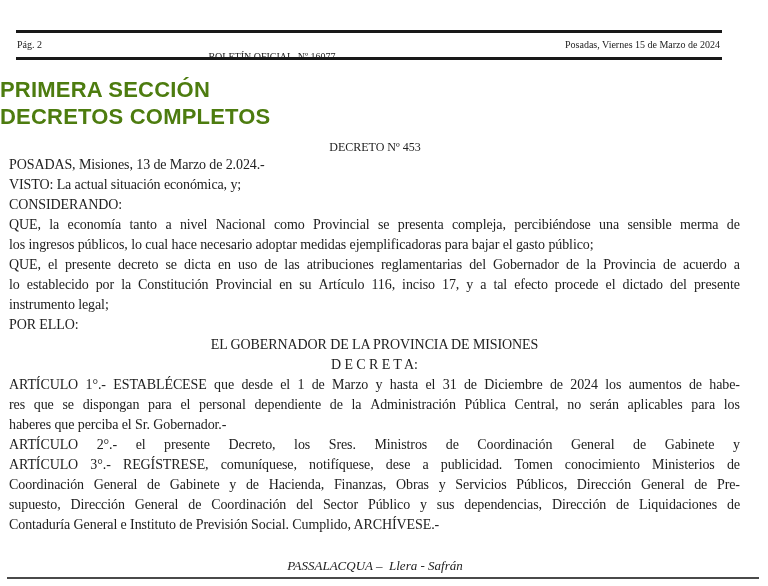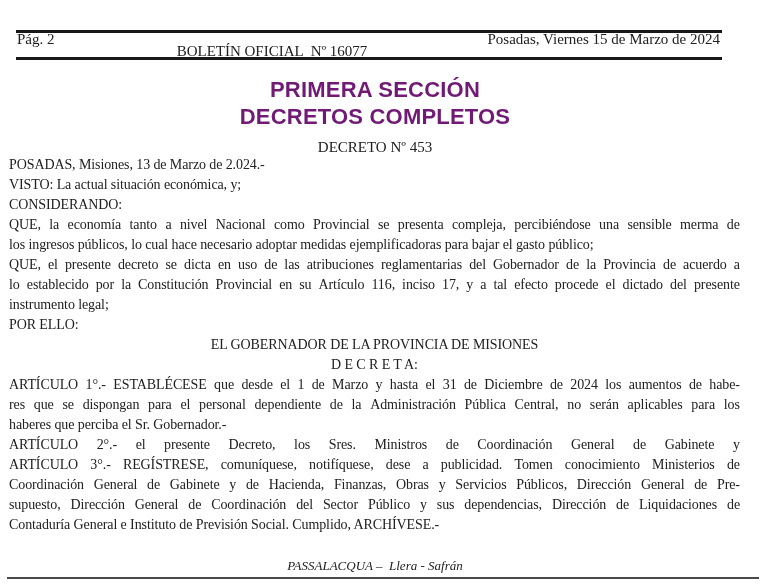--- a/index.html
+++ b/index.html
@@ -11,41 +11,40 @@
     overflow: hidden;
     font-family: "Liberation Serif", "DejaVu Serif", serif;
     color: #212121;
   }
   .rule { position: absolute; background: #181818; }
   .rule-top  { left: 16px; top: 30px; width: 706px; height: 2.5px; }
   .rule-mid  { left: 16px; top: 57px; width: 706px; height: 2.5px; }
   .rule-footer { left: 7px; top: 577px; width: 752px; height: 1.5px; background: #4a4a4a; }
 
   .header {
-    position: absolute; left: 16px; top: 30px; width: 706px; height: 18px;
-    font-size: 15px; line-height: 18px; text-decoration: underline;
+    position: absolute; left: 16px; top: 36px; width: 706px; height: 18px;
+    font-size: 10px; line-height: 18px; text-decoration: underline;
   }
   .pg { position: absolute; left: 1px; }
   .bt { position: absolute; left: 256px; transform: translateX(-50%); margin-top: 12px; }
   .dt { position: absolute; right: 2px; }
   .ws-pre { white-space: pre; }
 
   .titles {
     position: absolute; left: 0; top: 76px; width: 750px;
-    text-align: center;
     font-family: "Liberation Sans", sans-serif;
     font-weight: bold;
     font-size: 22px;
     line-height: 27px;
-    color: #701a75;
+    color: #4d7c0f;
     letter-spacing: 0.2px;
   }
   .decnum {
     position: absolute; left: 0; top: 139px; width: 750px;
-    text-align: center; font-size: 15px; line-height: 17px;
+    text-align: center; font-size: 12px; line-height: 17px;
   }
   .body-block { position: absolute; left: 9px; top: 155px; width: 731px; }
   .line {
     height: 20px; line-height: 20px;
     font-size: 14px; letter-spacing: -0.1px;
     white-space: nowrap;
   }
   .line.c { text-align: center; white-space: normal; }
   .line.l { text-align: left; }
   .line.j {

